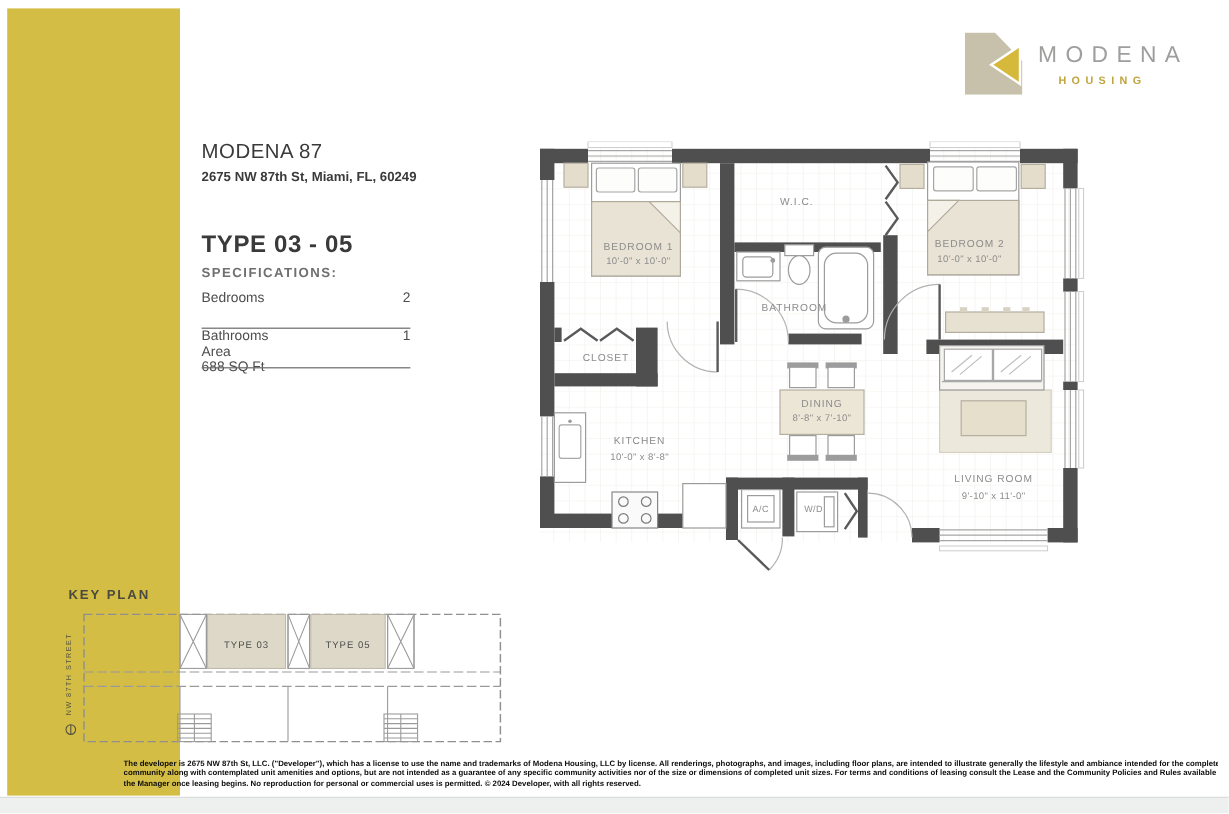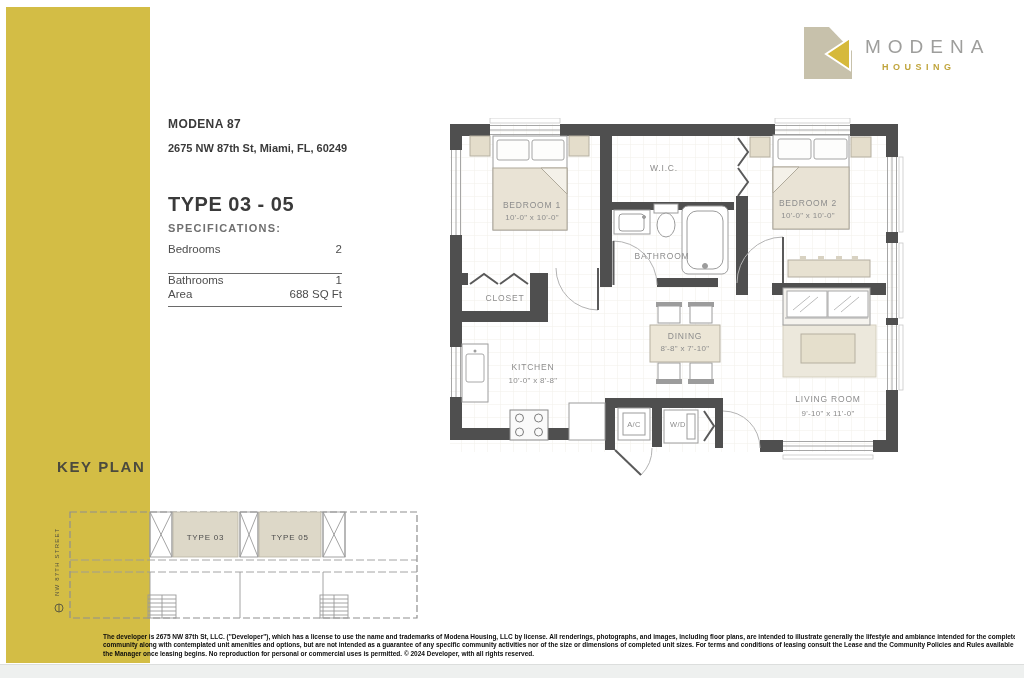--- a/index.html
+++ b/index.html
@@ -8,36 +8,36 @@
   .abs{position:absolute;}
   
   .accent-bar{left:6px;top:7px;width:144px;height:656px;background:#d3bd45;z-index:1;}
   
   .logo{left:804px;top:27px;display:flex;align-items:flex-start;z-index:2;}
   .logo-text{margin-left:13px;}
   .logo-name{font-size:19px;font-weight:500;letter-spacing:7px;color:#9e9e9c;margin-top:9px;}
   .logo-tagline{font-size:9px;font-weight:bold;letter-spacing:4.5px;color:#c0a53d;margin-top:4px;margin-left:17px;}
   
   .info-line{left:168px;white-space:nowrap;}
-  .title{top:117px;font-size:12px;font-weight:bold;letter-spacing:.4px;color:#3a3a3a;}
+  .title{top:117px;font-size:17px;font-weight:normal;letter-spacing:.4px;color:#3a3a3a;}
   .address{top:142px;font-size:11px;font-weight:bold;color:#3a3a3a;}
   .type-title{top:193px;font-size:20px;font-weight:bold;letter-spacing:.5px;color:#3a3a3a;}
   .specs-heading{top:222px;font-size:11px;color:#6f6f6f;letter-spacing:1.2px;font-weight:bold;}
   .spec-row{left:168px;width:174px;display:flex;justify-content:space-between;
             font-size:11.5px;color:#4d4d4d;}
   .row-bed{top:243px;align-items:flex-end;}
   .row-bath{top:243px;margin-top:31px;}
-  .row-area{top:288px;}
+  .row-area{top:288px;flex-direction:column;}
   .rule{left:168px;width:174px;height:0;border-top:1.2px solid #6a6a6a;}
   .rule1{top:273px;}
   .rule2{top:306px;}
   
   .plan{left:448px;top:118px;width:458px;height:362px;z-index:2;}
   
-  .keyplan-title{left:57px;top:458px;font-size:15px;font-weight:600;letter-spacing:1.6px;color:#4b4a3e;z-index:3;}
+  .keyplan-title{left:57px;top:490px;font-size:11px;font-weight:600;letter-spacing:1.6px;color:#4b4a3e;z-index:3;}
   .keyplan{left:48px;top:500px;width:390px;height:130px;z-index:3;}
   
   .disclaimer{left:103px;top:633px;width:912px;z-index:4;overflow:hidden;}
   .disclaimer div{font-size:6.5px;font-weight:bold;color:#0c0c0c;line-height:8.4px;white-space:nowrap;}
   
   .bottom-strip{left:0;top:664px;width:1024px;height:14px;background:#eef0ef;border-top:1px solid #dcdedd;z-index:1;}
   svg text{font-family:"Liberation Sans",sans-serif;}
   .room-lbl{fill:#8d8d8d;font-size:8.5px;letter-spacing:.8px;}
   .room-dim{fill:#8d8d8d;font-size:8px;letter-spacing:.3px;}
   .small-lbl{fill:#8d8d8d;font-size:7.5px;letter-spacing:.4px;}

